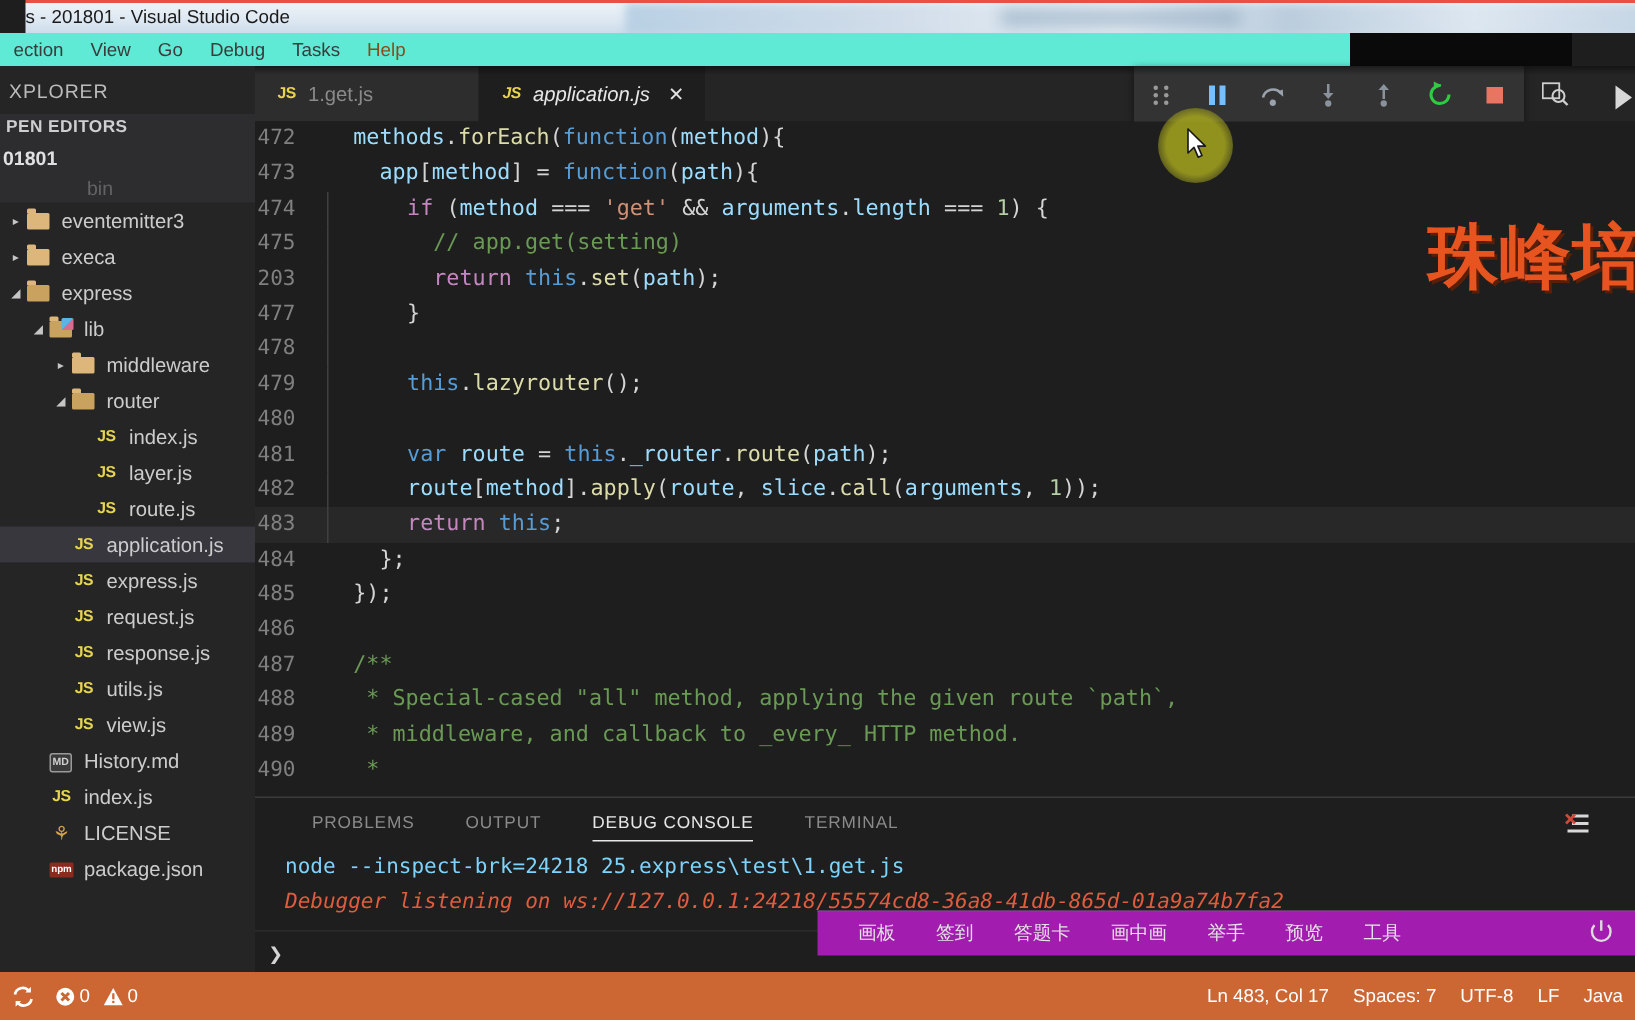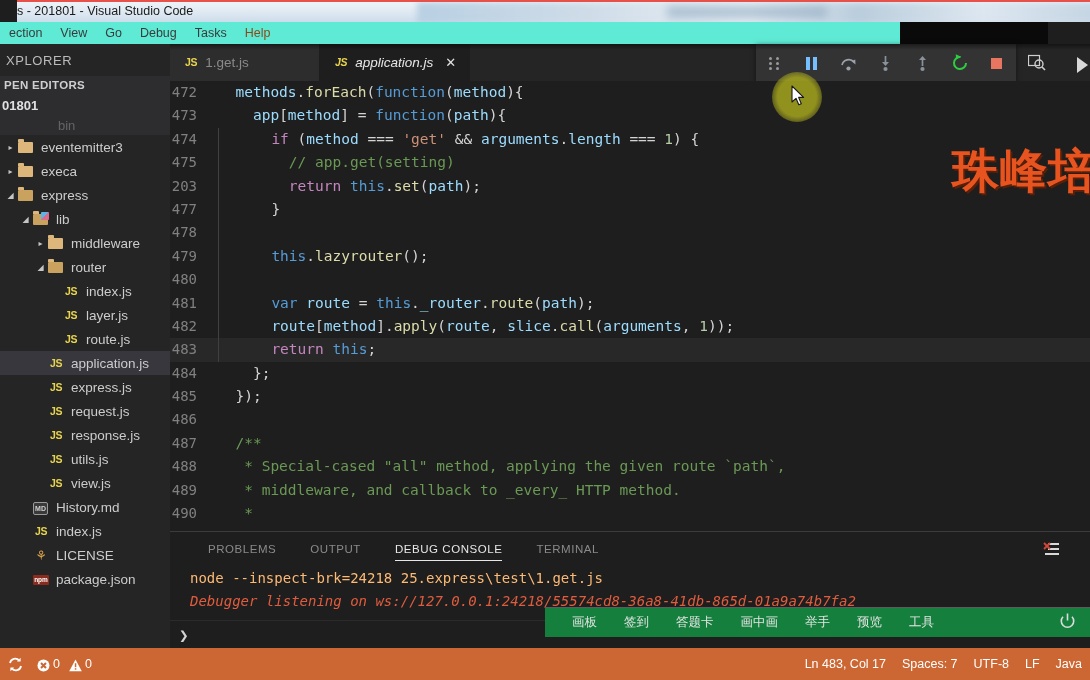--- a/index.html
+++ b/index.html
@@ -226,21 +226,21 @@
     border-top: 1px solid #2b2b2b; background:#1e1e1e;
   }
   .prompt-chevron {
     position: absolute; left: 9px; top: 5px; font-size: 16px; color: #d4d4d4;
     font-family: "DejaVu Sans Mono", monospace;
   }
 
   
   .float-toolbar {
     position: absolute; left: 545px; top: 607px; width: 545px; height: 30px;
-    background: #15803d; display: flex; align-items: center;
+    background: #a21caf; display: flex; align-items: center;
     border-top: 1px solid #5c5c5c;
   }
   .ft-item {
     font-size: 12.5px; color: #e3e3e3; margin-left: 27px; cursor: pointer;
     font-family: "DejaVu Sans", sans-serif; white-space: nowrap;
   }
   .ft-power {
     position: absolute; right: 14px; top: 5px; width: 17px; height: 17px; cursor: pointer;
   }
 
@@ -545,21 +545,21 @@
         </div>
       <div class="clear-ico">
         <svg width="17" height="15" viewBox="0 0 17 15">
           <rect x="5" y="1" width="11" height="2" fill="#d8d8d8"></rect>
           <rect x="5" y="6" width="11" height="2" fill="#d8d8d8"></rect>
           <rect x="2" y="11" width="14" height="2" fill="#d8d8d8"></rect>
           <path d="M1 1 L7 7 M7 1 L1 7" stroke="#d0483a" stroke-width="1.8"></path>
         </svg>
       </div>
       <div class="console-body" id="consolebody">
-          <div class="c-line1" style="color: #fdba74;">node --inspect-brk=24218 25.express\test\1.get.js</div>
+          <div class="c-line1" style="color: #7dd3fc;">node --inspect-brk=24218 25.express\test\1.get.js</div>
           <div class="c-line2" style="color: rgb(224, 92, 62); font-style: italic;">Debugger listening on ws://127.0.0.1:24218/55574cd8-36a8-41db-865d-01a9a74b7fa2</div>
         </div>
       <div class="console-input">
         <span class="prompt-chevron">❯</span>
       </div>
     </div>
   </div>
   <div class="shadow-strip"></div>
 
   <div class="float-toolbar" id="floattoolbar">

